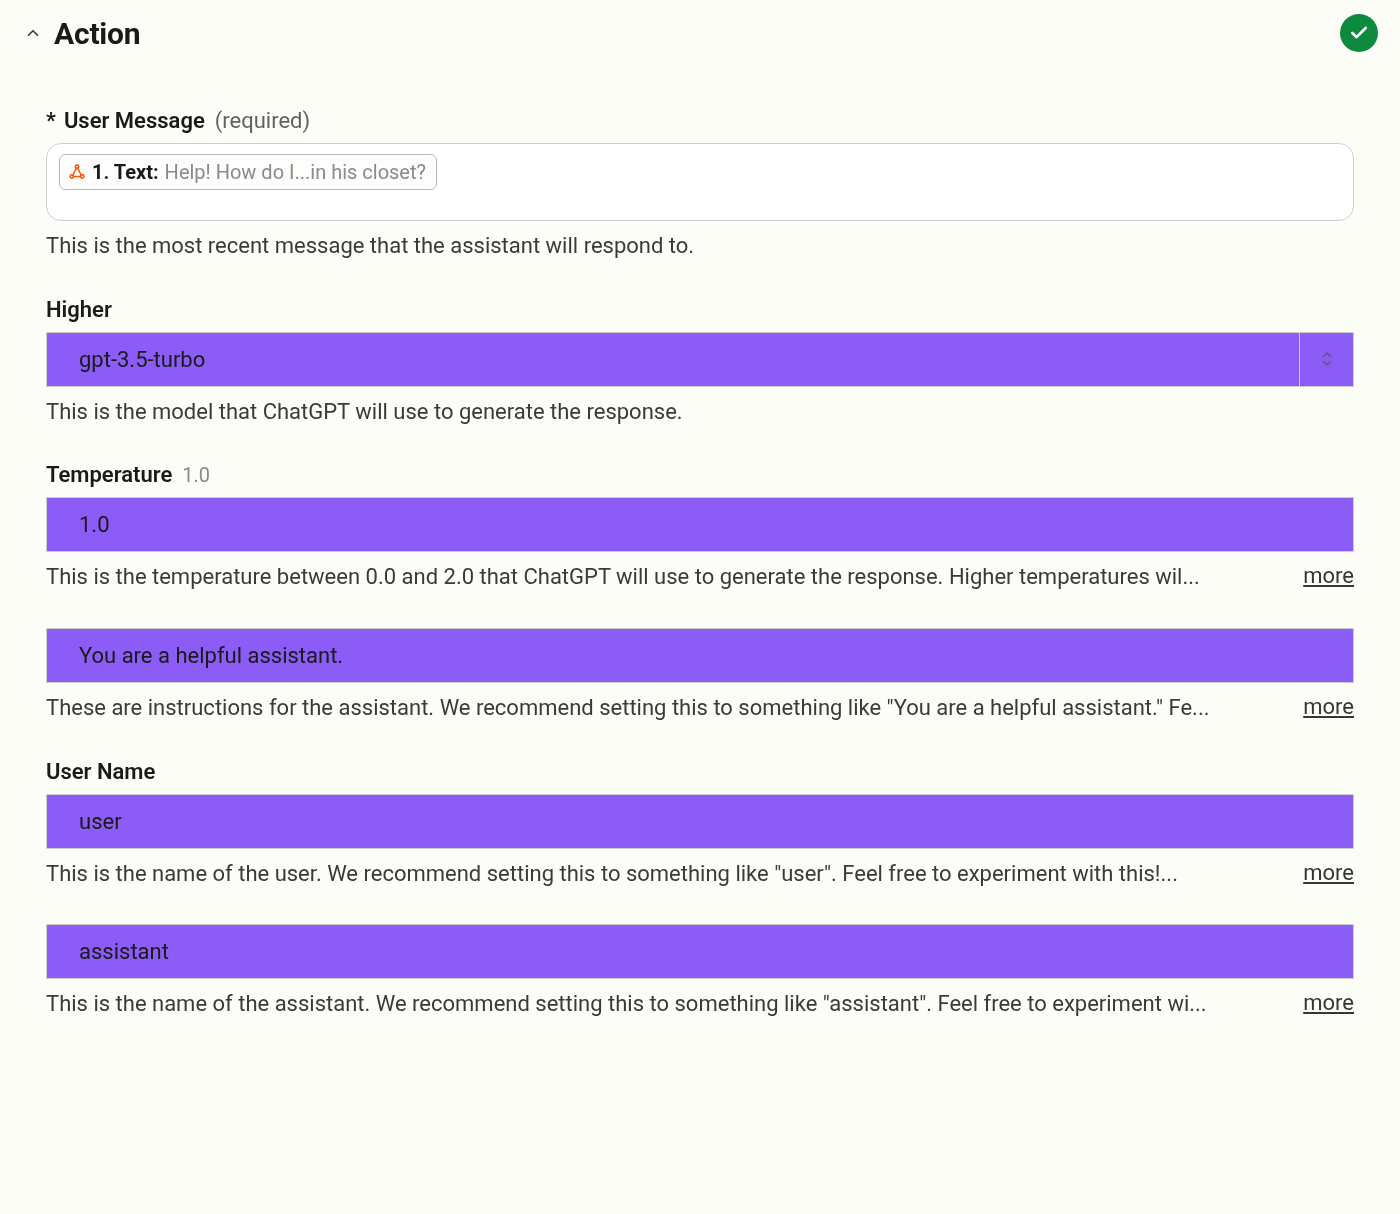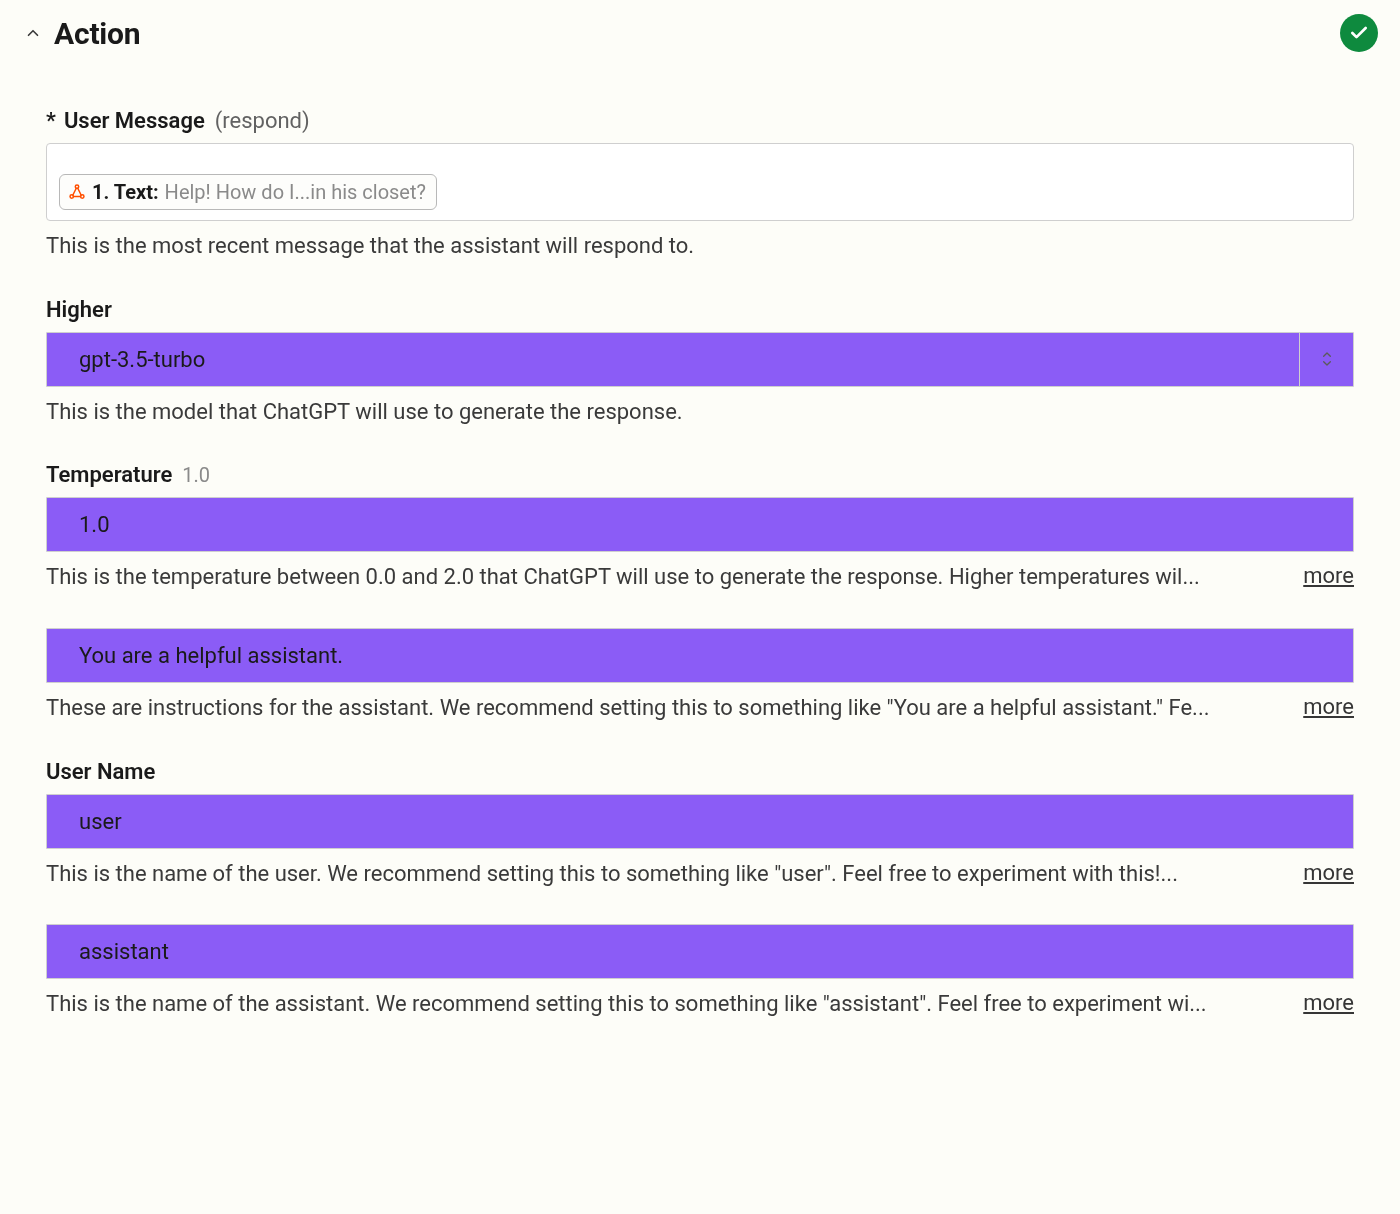--- a/index.html
+++ b/index.html
@@ -122,25 +122,25 @@
     font-size:22px;
     color:var(--link);
     text-decoration:underline;
     cursor:pointer;
     flex-shrink:0;
     margin-top:1px;
   }
   
   .pill-wrap {
     border:1px solid var(--border);
-    border-radius:4px;
+    border-radius:15px;
     background:#fff;
     padding:10px 12px;
     min-height:56px;
-    display:flex; align-items:flex-end;
+    display:flex; align-items:flex-start;
   }
   .pill {
     display:inline-flex; align-items:center;
     gap:6px;
     border:1px solid var(--border-dark);
     border-radius:6px;
     background:#fdfdfb;
     padding:5px 10px 5px 8px;
     font-size:20px;
   }
@@ -169,21 +169,21 @@
   </div>
 
   <div class="fields">
 
     <div class="field">
       <div class="label-row">
         <span class="label">
           <span class="req-star">*</span>
           <span>User Message</span>
         </span>
-        <span class="hint-paren">(respond)</span>
+        <span class="hint-paren">(required)</span>
       </div>
       <div class="pill-wrap">
         <span class="pill">
           <span class="tag-icon">
             <svg width="18" height="18" viewBox="0 0 24 24" fill="none" stroke="currentColor" stroke-width="2" stroke-linecap="round" stroke-linejoin="round">
               <circle cx="12" cy="5" r="2.3"></circle>
               <circle cx="5" cy="18" r="2.3"></circle>
               <circle cx="19" cy="18" r="2.3"></circle>
               <path d="M11 7l-4.5 9"></path>
               <path d="M13 7l4.5 9"></path>

